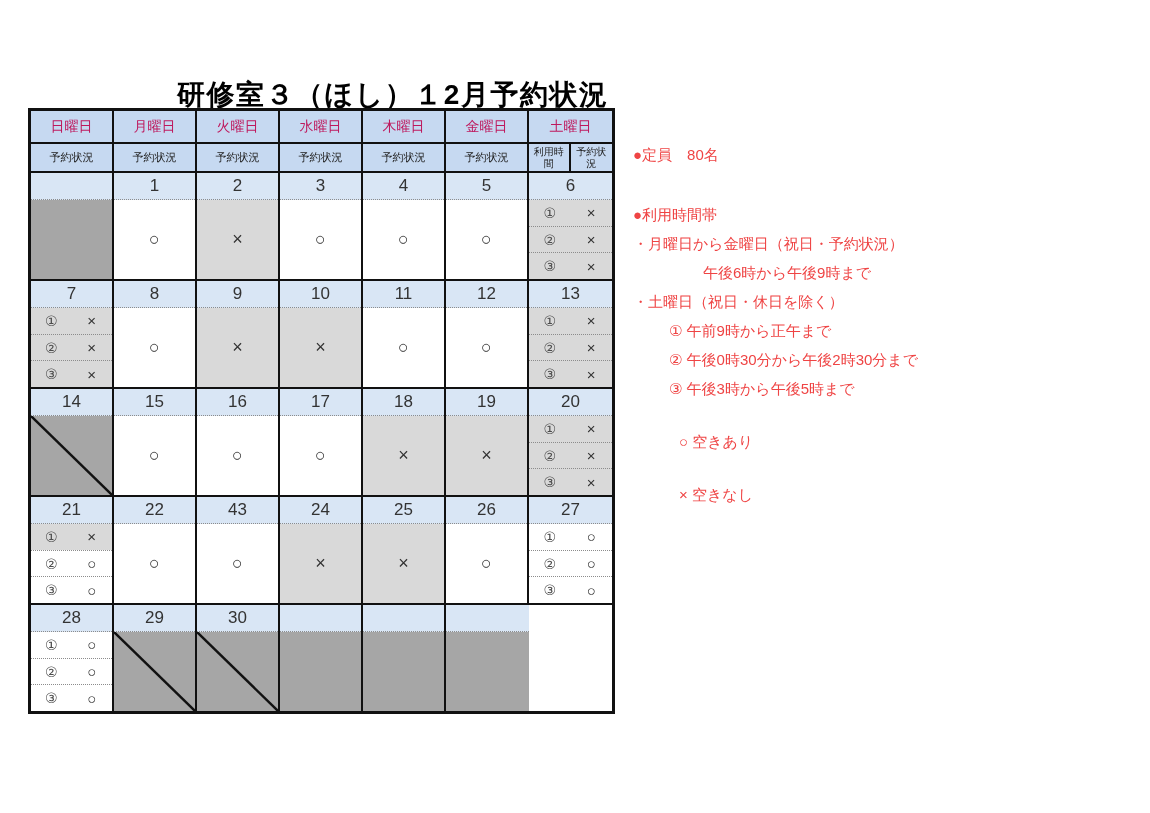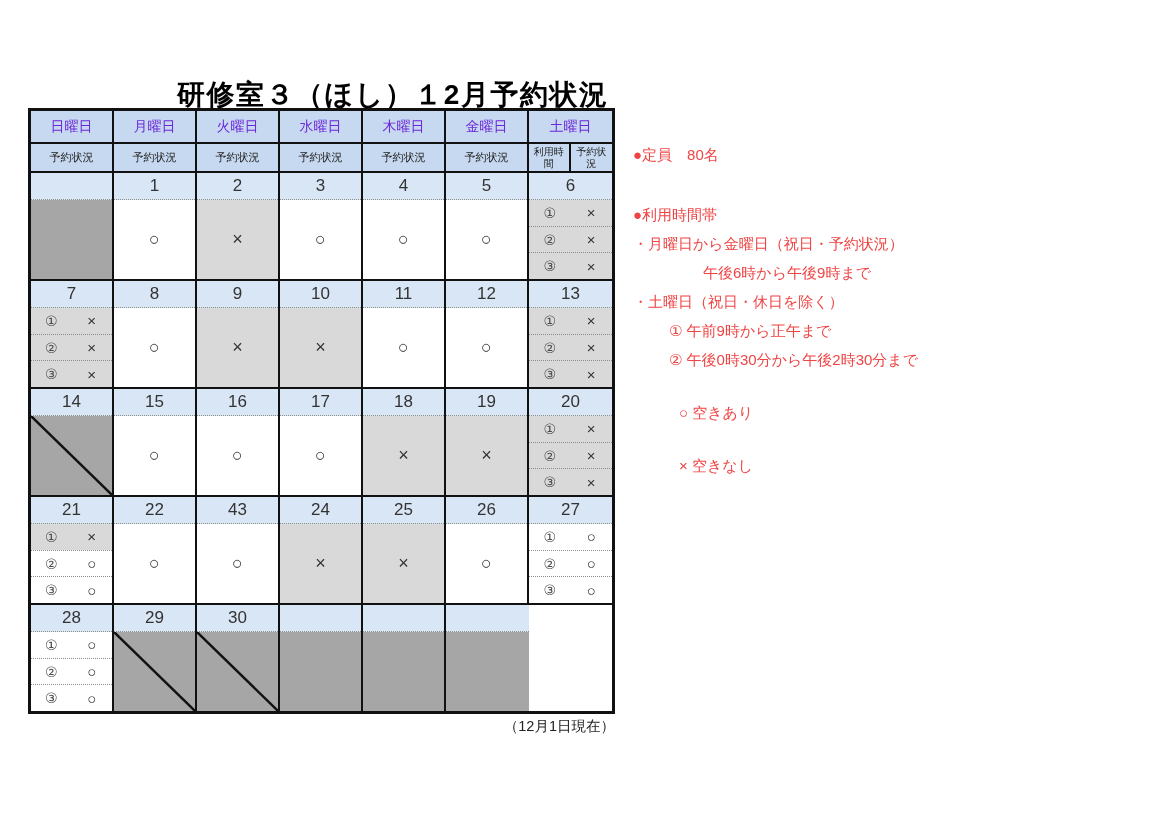--- a/index.html
+++ b/index.html
@@ -4,21 +4,21 @@
 <style>
   html,body{margin:0;padding:0;background:#fff;}
   .page{position:relative;width:1150px;height:813px;background:#fff;overflow:hidden;
         font-family:"Liberation Sans","DejaVu Sans",sans-serif;color:#1a1a1a;}
   .title{position:absolute;left:177px;top:76px;font-size:28px;font-weight:bold;letter-spacing:1.5px;color:#000;}
   
   .cal{position:absolute;left:28px;top:108px;border:3px solid var(--border,#111);background:#fff;width:581px;}
   .row{display:flex;}
   .hrow{border-bottom:2px solid var(--border,#111);}
   .hd{flex:0 0 83px;height:31px;box-sizing:border-box;background:var(--header-blue,#c6d9f1);
-      display:flex;align-items:center;justify-content:center;font-size:14px;color:#6d28d9;
+      display:flex;align-items:center;justify-content:center;font-size:14px;color:#be185d;
       border-right:2px solid var(--border,#111);}
   .sh{flex:0 0 83px;height:27px;box-sizing:border-box;background:var(--header-blue,#c6d9f1);
       display:flex;align-items:center;justify-content:center;font-size:11px;color:#222;
       border-right:2px solid var(--border,#111);}
   .sh.half{flex:0 0 41.5px;font-size:10px;line-height:1.12;text-align:center;padding:0 3px;word-break:break-all;}
   .hd:last-child,.sh:last-child{border-right:none;}
   .wrow{border-bottom:2px solid var(--border,#111);}
   .wrow:last-child{border-bottom:none;}
   .dcol{flex:0 0 83px;box-sizing:border-box;display:flex;flex-direction:column;border-right:2px solid var(--border,#111);}
   .dcol:last-child{border-right:none;}
@@ -320,27 +320,27 @@
             <div class="dbody closed"></div>
           </div>
           <div class="dcol">
             <div class="dcell"></div>
             <div class="dbody closed"></div>
           </div>
         </div>
       </div>
   </div>
 
-  <div class="caption">（12月1日現在）</div>
 
   <div class="info">
     <div class="iline gap-after">●定員　80名</div>
     <div class="iline">●利用時間帯</div>
     <div class="iline">・月曜日から金曜日（祝日・予約状況）</div>
     <div class="iline ind70">午後6時から午後9時まで</div>
     <div class="iline">・土曜日（祝日・休日を除く）</div>
     <div class="iline ind36">① 午前9時から正午まで</div>
     <div class="iline ind36">② 午後0時30分から午後2時30分まで</div>
+    <div class="iline ind36">③ 午後3時から午後5時まで</div>
     <div class="iline ind46">○ 空きあり</div>
     <div class="iline ind46">× 空きなし</div>
   </div>
 
 </div>
 
 </body></html>

